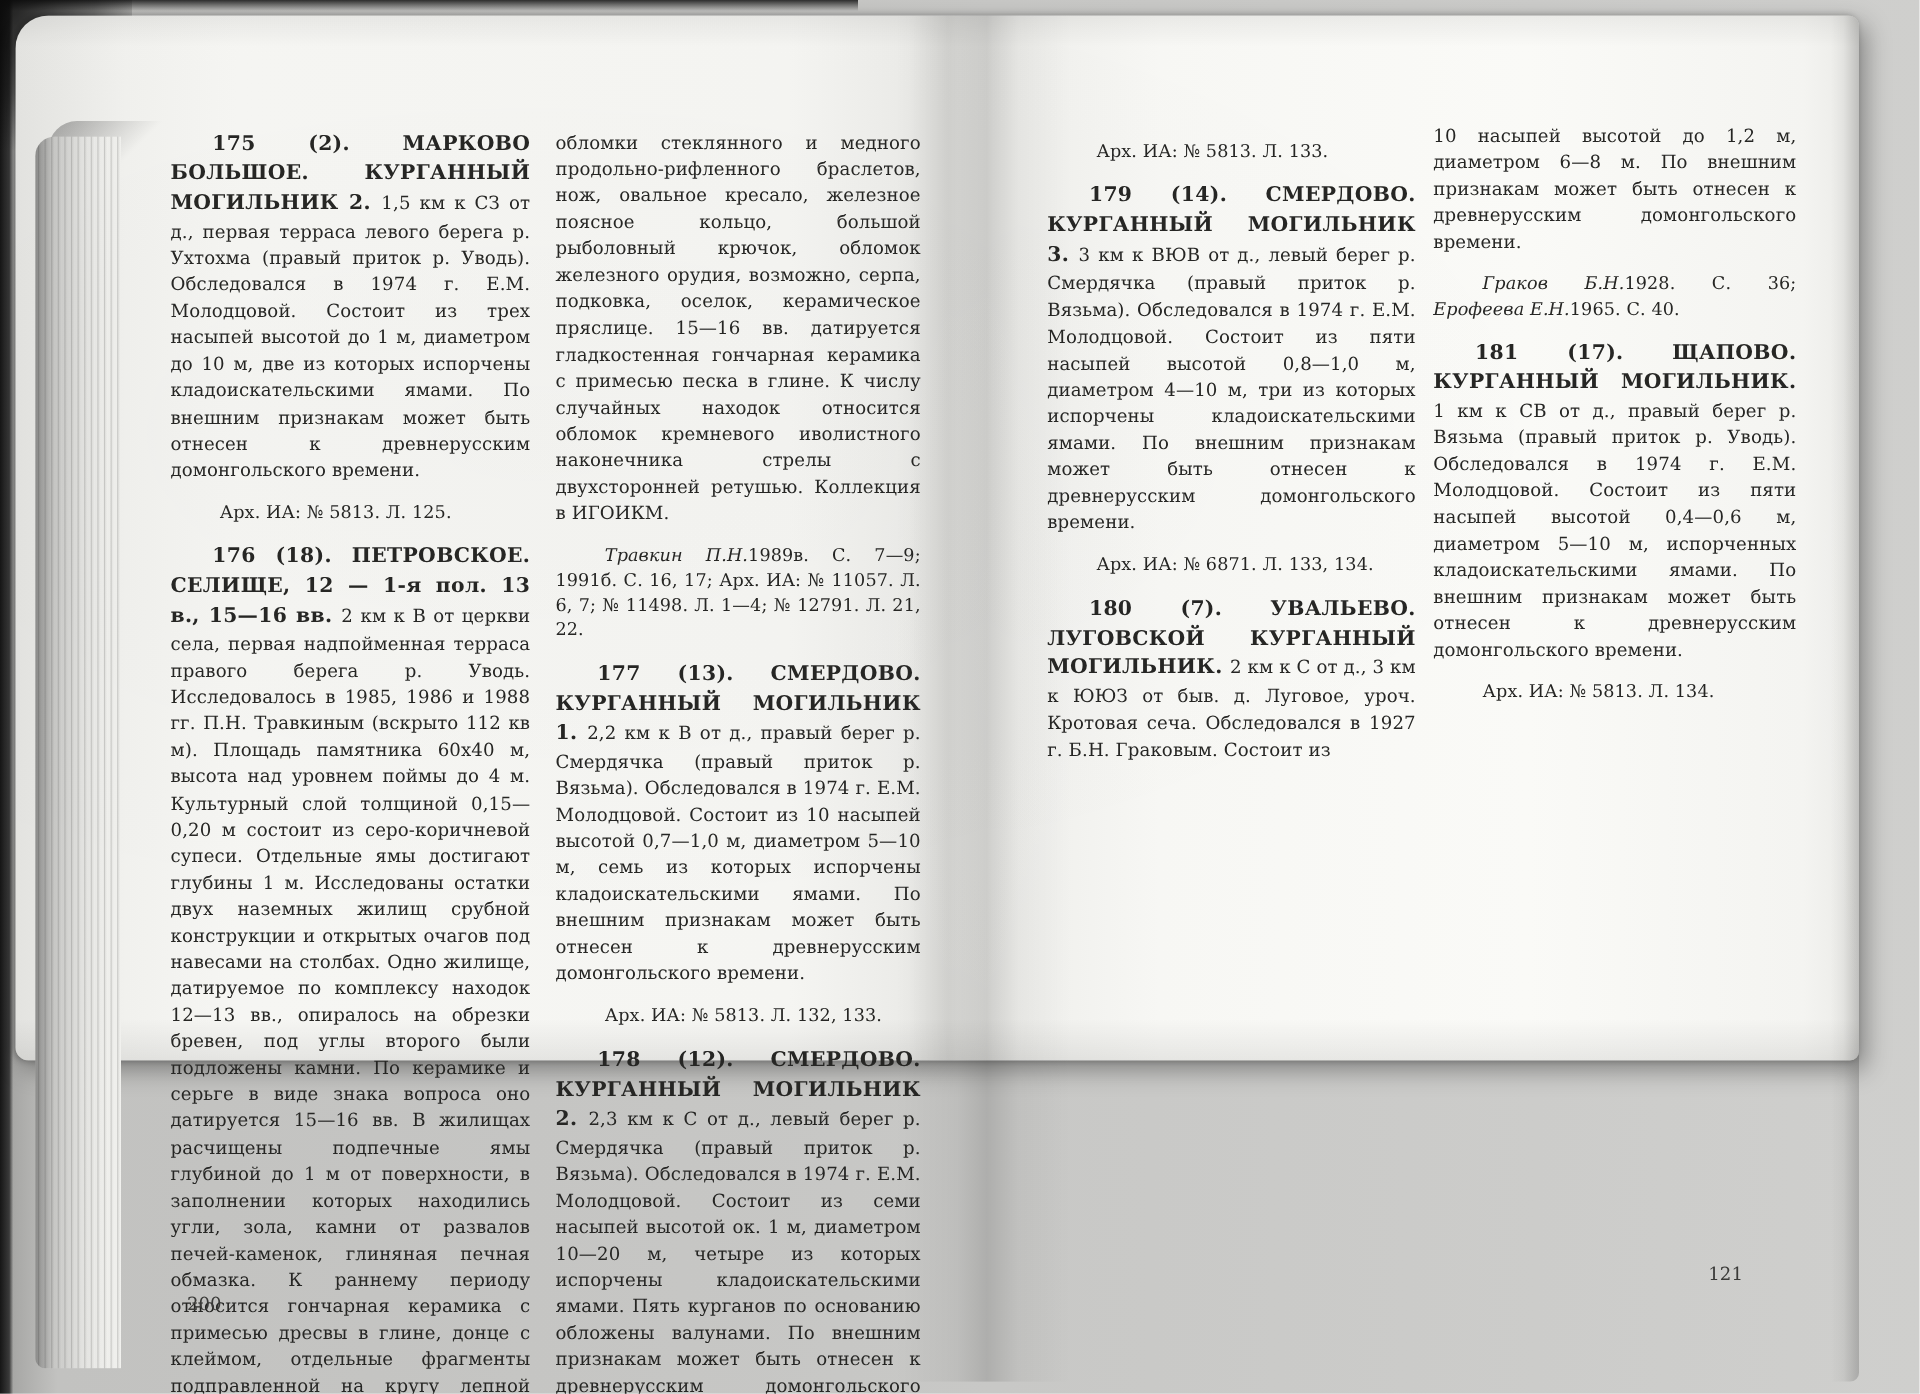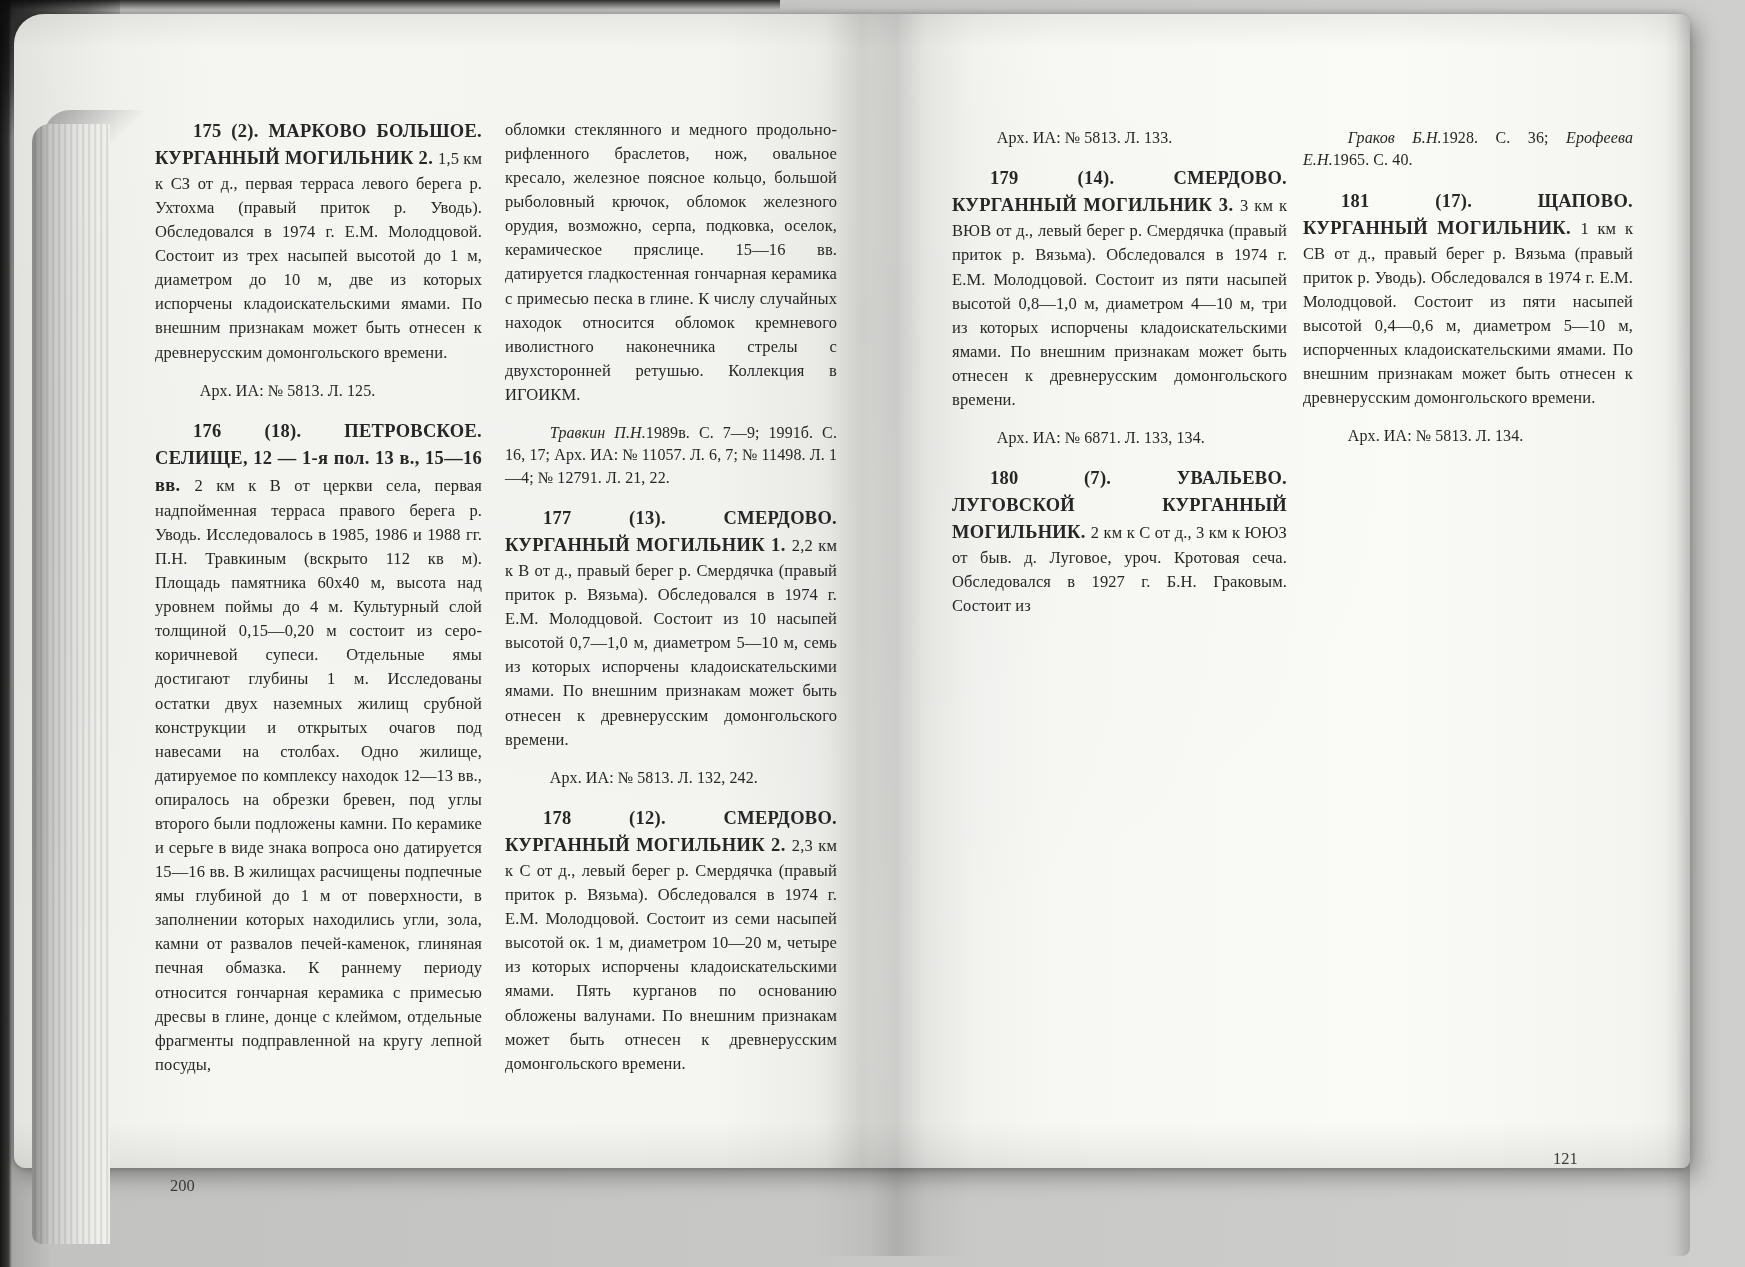--- a/index.html
+++ b/index.html
@@ -10,29 +10,29 @@
   }
   .scene{position:relative;width:1745px;height:1267px;}
   
   .edge-left{position:absolute;left:0;top:0;width:12px;height:1267px;
     background:linear-gradient(90deg,#161616,#3a3a3a 70%,rgba(60,60,60,0));}
   .edge-top{position:absolute;left:0;top:0;width:780px;height:10px;
     background:linear-gradient(180deg,rgba(20,20,20,.85),rgba(20,20,20,0));}
   .corner-dark{position:absolute;left:0;top:0;width:120px;height:150px;
     background:radial-gradient(circle at 0 0,rgba(10,10,10,.9) 0%,rgba(10,10,10,.45) 45%,rgba(10,10,10,0) 72%);}
   
-  .book{position:absolute;left:14px;top:14px;width:1676px;height:1154px;
+  .book{position:absolute;left:14px;top:14px;width:1676px;height:950px;
     border-radius:30px 10px 8px 12px;
     background:
       linear-gradient(180deg,rgba(0,0,0,.06) 0%,rgba(0,0,0,0) 3%,rgba(0,0,0,0) 96%,rgba(0,0,0,.07) 100%),
       linear-gradient(90deg,
         #e3e3e0 0%, #f1f1ee 6%, #f6f6f3 12%, #f5f5f2 42%,
         #ebebe8 48.5%, #d9d9d6 50.6%, #ededea 53%,
         #f7f7f4 62%, #fafaf7 82%, #f4f4f1 97%, #e9e9e6 100%);
-    box-shadow:6px 8px 22px rgba(0,0,0,.35), -2px 0 6px rgba(0,0,0,.25);font-family:Liberation Serif, serif;}
+    box-shadow:6px 8px 22px rgba(0,0,0,.35), -2px 0 6px rgba(0,0,0,.25);}
   
   .page-edges{position:absolute;left:18px;top:110px;width:78px;height:1120px;
     border-radius:18px 0 0 10px;
     background:
       linear-gradient(90deg,rgba(40,40,40,.50) 0%,rgba(90,90,90,.28) 22%,rgba(140,140,140,.14) 55%,rgba(200,200,200,.05) 82%,rgba(255,255,255,0) 100%),
       repeating-linear-gradient(90deg,#f0f0ed 0px,#f0f0ed 2px,#c9c9c6 3px,#e8e8e5 4px,#f3f3f0 6px);}
   .page-edges-top{position:absolute;left:30px;top:96px;width:120px;height:40px;
     background:linear-gradient(135deg,rgba(70,70,70,.45),rgba(70,70,70,0) 65%);
     border-radius:26px 0 0 0;}
   
@@ -75,31 +75,32 @@
 
     <div class="col" style="left:141px;top:104px;width:327px;">
         <p class="blk-entry"><span class="seg-b">175 (2). МАРКОВО БОЛЬШОЕ. КУРГАННЫЙ МОГИЛЬНИК 2. </span><span class="seg-n">1,5 км к СЗ от д., первая терраса левого берега р. Ухтохма (правый приток р. Уводь). Обследовался в 1974 г. Е.М. Молодцовой. Состоит из трех насыпей высотой до 1 м, диаметром до 10 м, две из которых испорчены кладоискательскими ямами. По внешним признакам может быть отнесен к древнерусским домонгольского времени.</span></p>
         <p class="blk-ref"><span class="seg-n">Арх. ИА: № 5813. Л. 125.</span></p>
         <p class="blk-entry"><span class="seg-b">176 (18). ПЕТРОВСКОЕ. СЕЛИЩЕ, 12 — 1-я пол. 13 в., 15—16 вв. </span><span class="seg-n">2 км к В от церкви села, первая надпойменная терраса правого берега р. Уводь. Исследовалось в 1985, 1986 и 1988 гг. П.Н. Травкиным (вскрыто 112 кв м). Площадь памятника 60x40 м, высота над уровнем поймы до 4 м. Культурный слой толщиной 0,15—0,20 м состоит из серо-коричневой супеси. Отдельные ямы достигают глубины 1 м. Исследованы остатки двух наземных жилищ срубной конструкции и открытых очагов под навесами на столбах. Одно жилище, датируемое по комплексу находок 12—13 вв., опиралось на обрезки бревен, под углы второго были подложены камни. По керамике и серьге в виде знака вопроса оно датируется 15—16 вв. В жилищах расчищены подпечные ямы глубиной до 1 м от поверхности, в заполнении которых находились угли, зола, камни от развалов печей-каменок, глиняная печная обмазка. К раннему периоду относится гончарная керамика с примесью дресвы в глине, донце с клеймом, отдельные фрагменты подправленной на кругу лепной посуды,</span></p>
       </div>
     <div class="col" style="left:491px;top:104px;width:332px;">
         <p class="blk-cont"><span class="seg-n">обломки стеклянного и медного продольно-рифленного браслетов, нож, овальное кресало, железное поясное кольцо, большой рыболовный крючок, обломок железного орудия, возможно, серпа, подковка, оселок, керамическое пряслице. 15—16 вв. датируется гладкостенная гончарная керамика с примесью песка в глине. К числу случайных находок относится обломок кремневого иволистного наконечника стрелы с двухсторонней ретушью. Коллекция в ИГОИКМ.</span></p>
         <p class="blk-ref"><span class="seg-i">Травкин П.Н.</span><span class="seg-n">1989в. С. 7—9; 1991б. С. 16, 17; Арх. ИА: № 11057. Л. 6, 7; № 11498. Л. 1—4; № 12791. Л. 21, 22.</span></p>
         <p class="blk-entry"><span class="seg-b">177 (13). СМЕРДОВО. КУРГАННЫЙ МОГИЛЬНИК 1. </span><span class="seg-n">2,2 км к В от д., правый берег р. Смердячка (правый приток р. Вязьма). Обследовался в 1974 г. Е.М. Молодцовой. Состоит из 10 насыпей высотой 0,7—1,0 м, диаметром 5—10 м, семь из которых испорчены кладоискательскими ямами. По внешним признакам может быть отнесен к древнерусским домонгольского времени.</span></p>
-        <p class="blk-ref"><span class="seg-n">Арх. ИА: № 5813. Л. 132, 242.</span></p>
+        <p class="blk-ref"><span class="seg-n">Арх. ИА: № 5813. Л. 132, 133.</span></p>
         <p class="blk-entry"><span class="seg-b">178 (12). СМЕРДОВО. КУРГАННЫЙ МОГИЛЬНИК 2. </span><span class="seg-n">2,3 км к С от д., левый берег р. Смердячка (правый приток р. Вязьма). Обследовался в 1974 г. Е.М. Молодцовой. Состоит из семи насыпей высотой ок. 1 м, диаметром 10—20 м, четыре из которых испорчены кладоискательскими ямами. Пять курганов по основанию обложены валунами. По внешним признакам может быть отнесен к древнерусским домонгольского времени.</span></p>
       </div>
     <div class="page-num" style="left:156px;top:1162px;">200</div>
 
     <div class="col" style="left:938px;top:98px;width:335px;">
         <p class="blk-ref"><span class="seg-n">Арх. ИА: № 5813. Л. 133.</span></p>
         <p class="blk-entry"><span class="seg-b">179 (14). СМЕРДОВО. КУРГАННЫЙ МОГИЛЬНИК 3. </span><span class="seg-n">3 км к ВЮВ от д., левый берег р. Смердячка (правый приток р. Вязьма). Обследовался в 1974 г. Е.М. Молодцовой. Состоит из пяти насыпей высотой 0,8—1,0 м, диаметром 4—10 м, три из которых испорчены кладоискательскими ямами. По внешним признакам может быть отнесен к древнерусским домонгольского времени.</span></p>
         <p class="blk-ref"><span class="seg-n">Арх. ИА: № 6871. Л. 133, 134.</span></p>
         <p class="blk-entry"><span class="seg-b">180 (7). УВАЛЬЕВО. ЛУГОВСКОЙ КУРГАННЫЙ МОГИЛЬНИК. </span><span class="seg-n">2 км к С от д., 3 км к ЮЮЗ от быв. д. Луговое, уроч. Кротовая сеча. Обследовался в 1927 г. Б.Н. Граковым. Состоит из</span></p>
       </div>
     <div class="col" style="left:1289px;top:98px;width:330px;">
+        <p class="blk-cont"><span class="seg-n">10 насыпей высотой до 1,2 м, диаметром 6—8 м. По внешним признакам может быть отнесен к древнерусским домонгольского времени.</span></p>
         <p class="blk-ref"><span class="seg-i">Граков Б.Н.</span><span class="seg-n">1928. С. 36; </span><span class="seg-i">Ерофеева Е.Н.</span><span class="seg-n">1965. С. 40.</span></p>
         <p class="blk-entry"><span class="seg-b">181 (17). ЩАПОВО. КУРГАННЫЙ МОГИЛЬНИК. </span><span class="seg-n">1 км к СВ от д., правый берег р. Вязьма (правый приток р. Уводь). Обследовался в 1974 г. Е.М. Молодцовой. Состоит из пяти насыпей высотой 0,4—0,6 м, диаметром 5—10 м, испорченных кладоискательскими ямами. По внешним признакам может быть отнесен к древнерусским домонгольского времени.</span></p>
         <p class="blk-ref"><span class="seg-n">Арх. ИА: № 5813. Л. 134.</span></p>
       </div>
     <div class="page-num" style="left:1539px;top:1135px;">121</div>
   </div>
 </div>
 
 </body></html>

